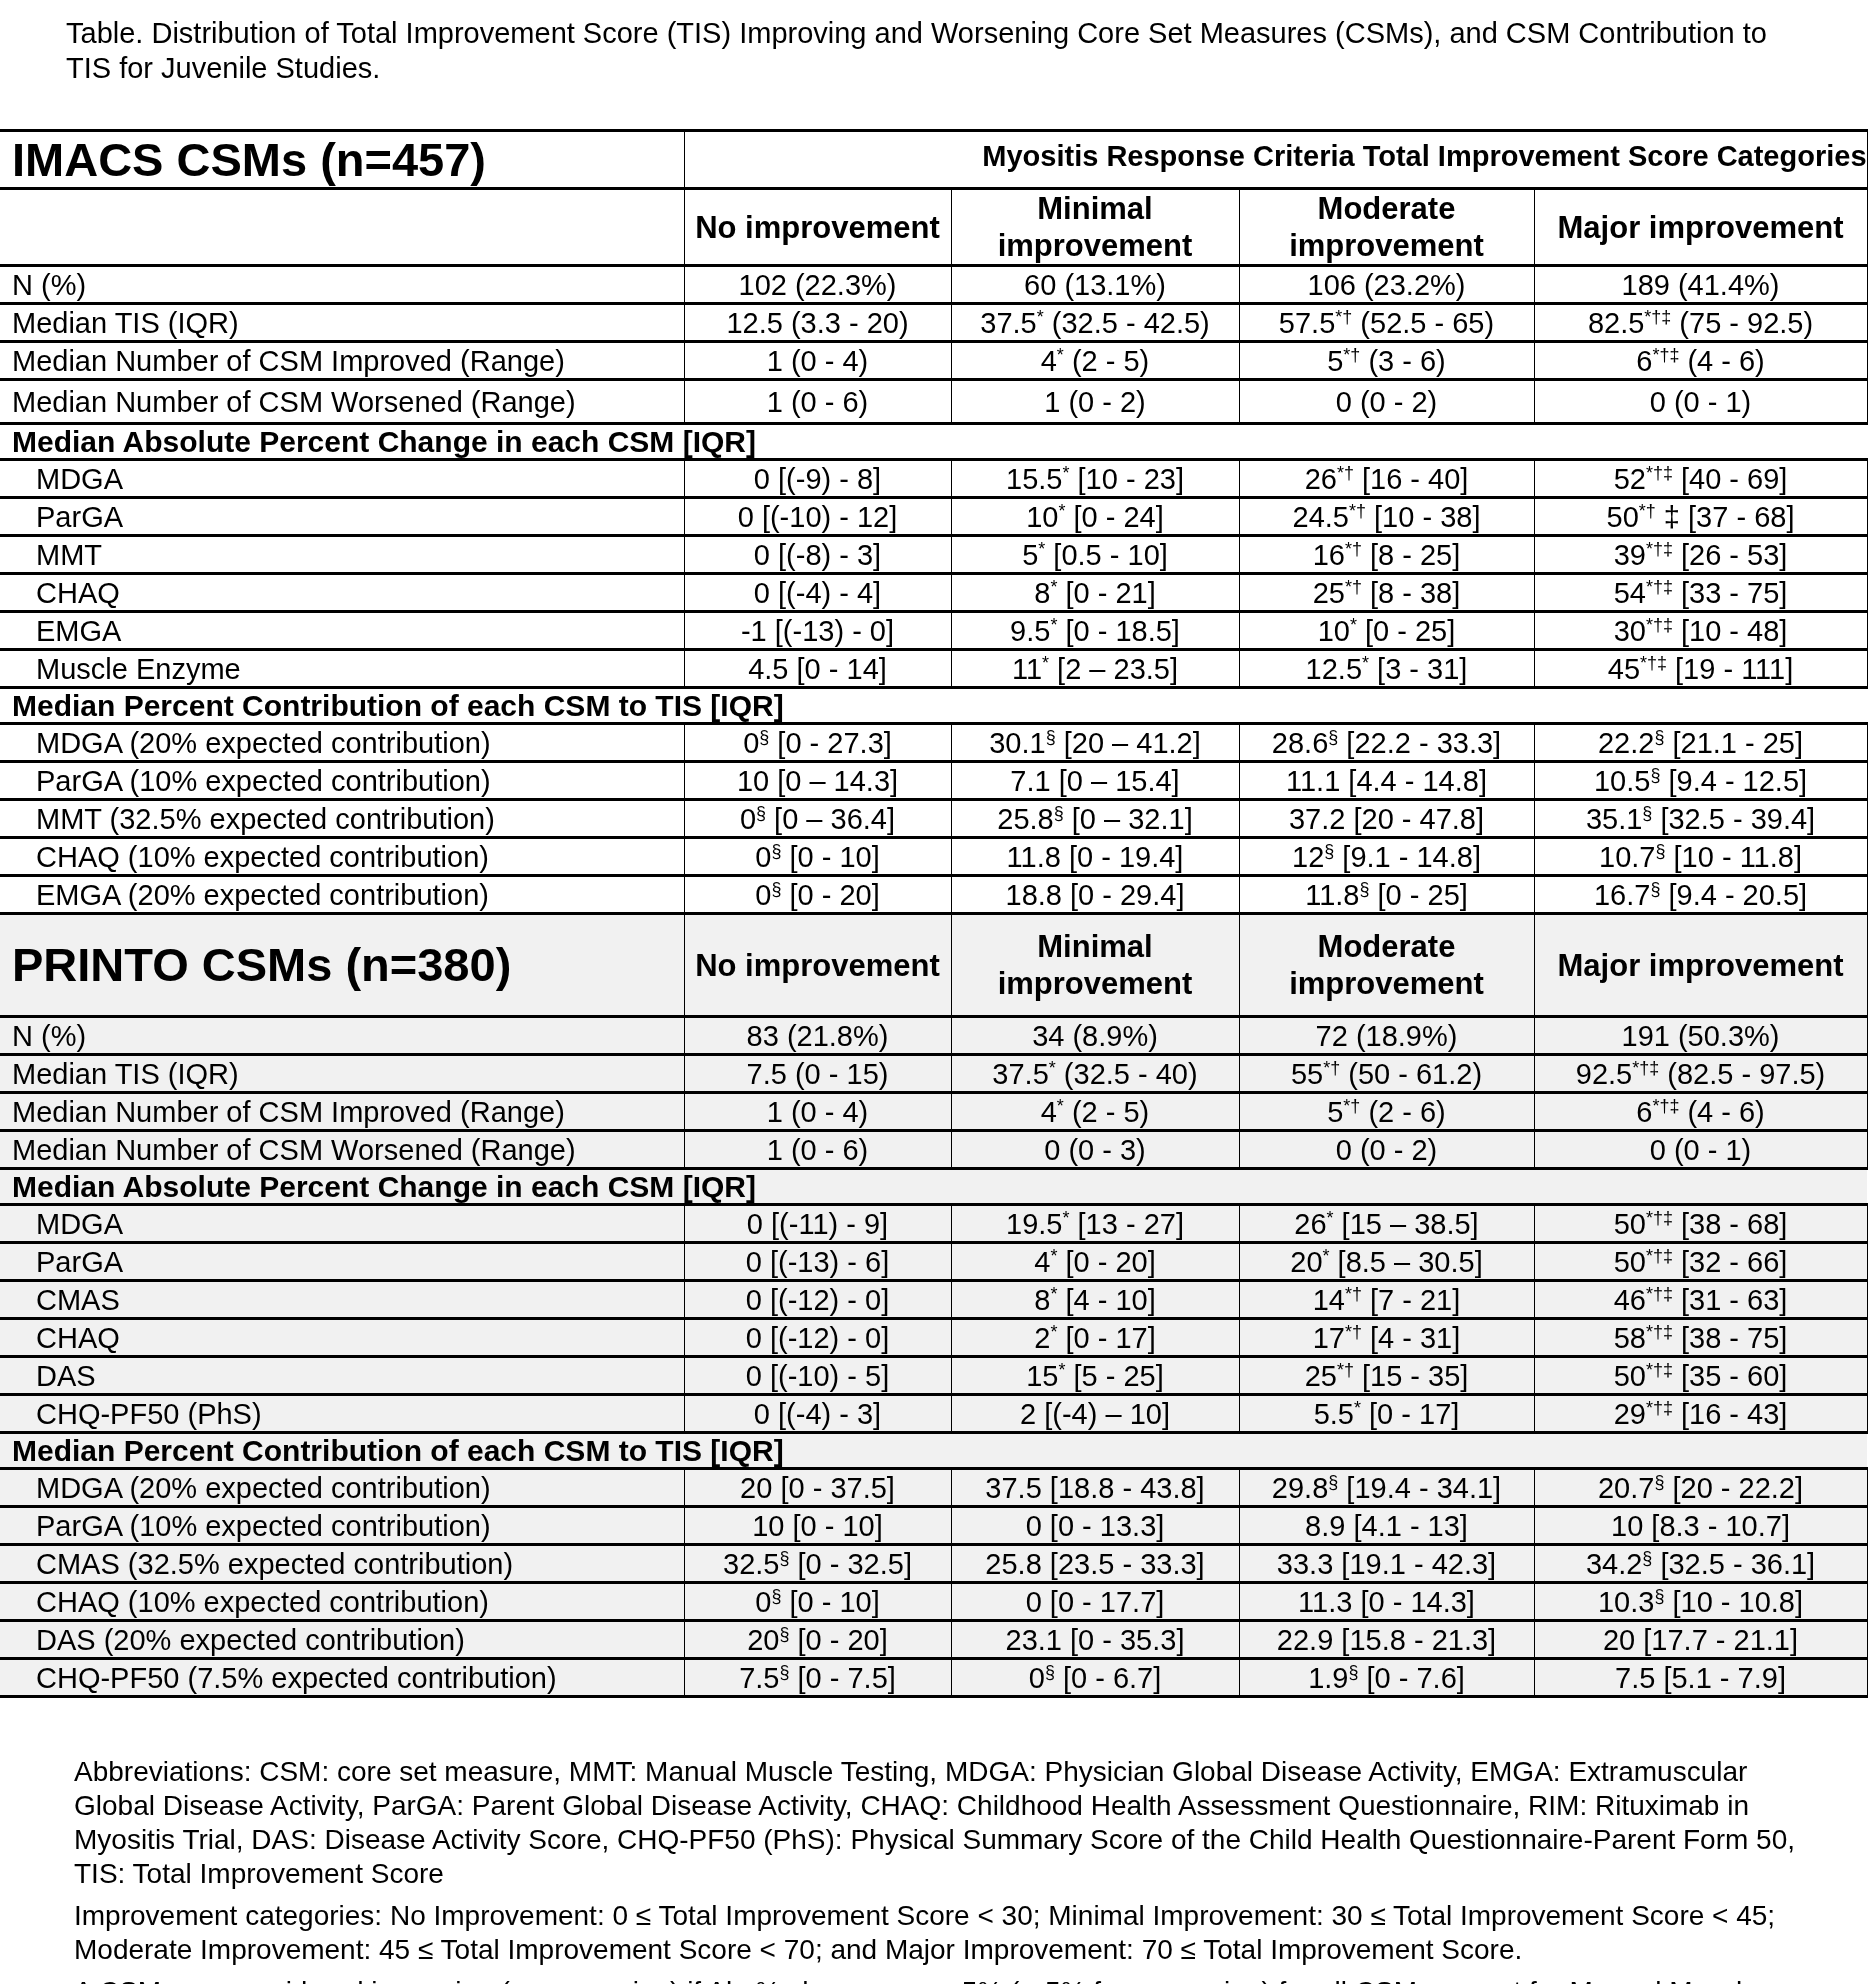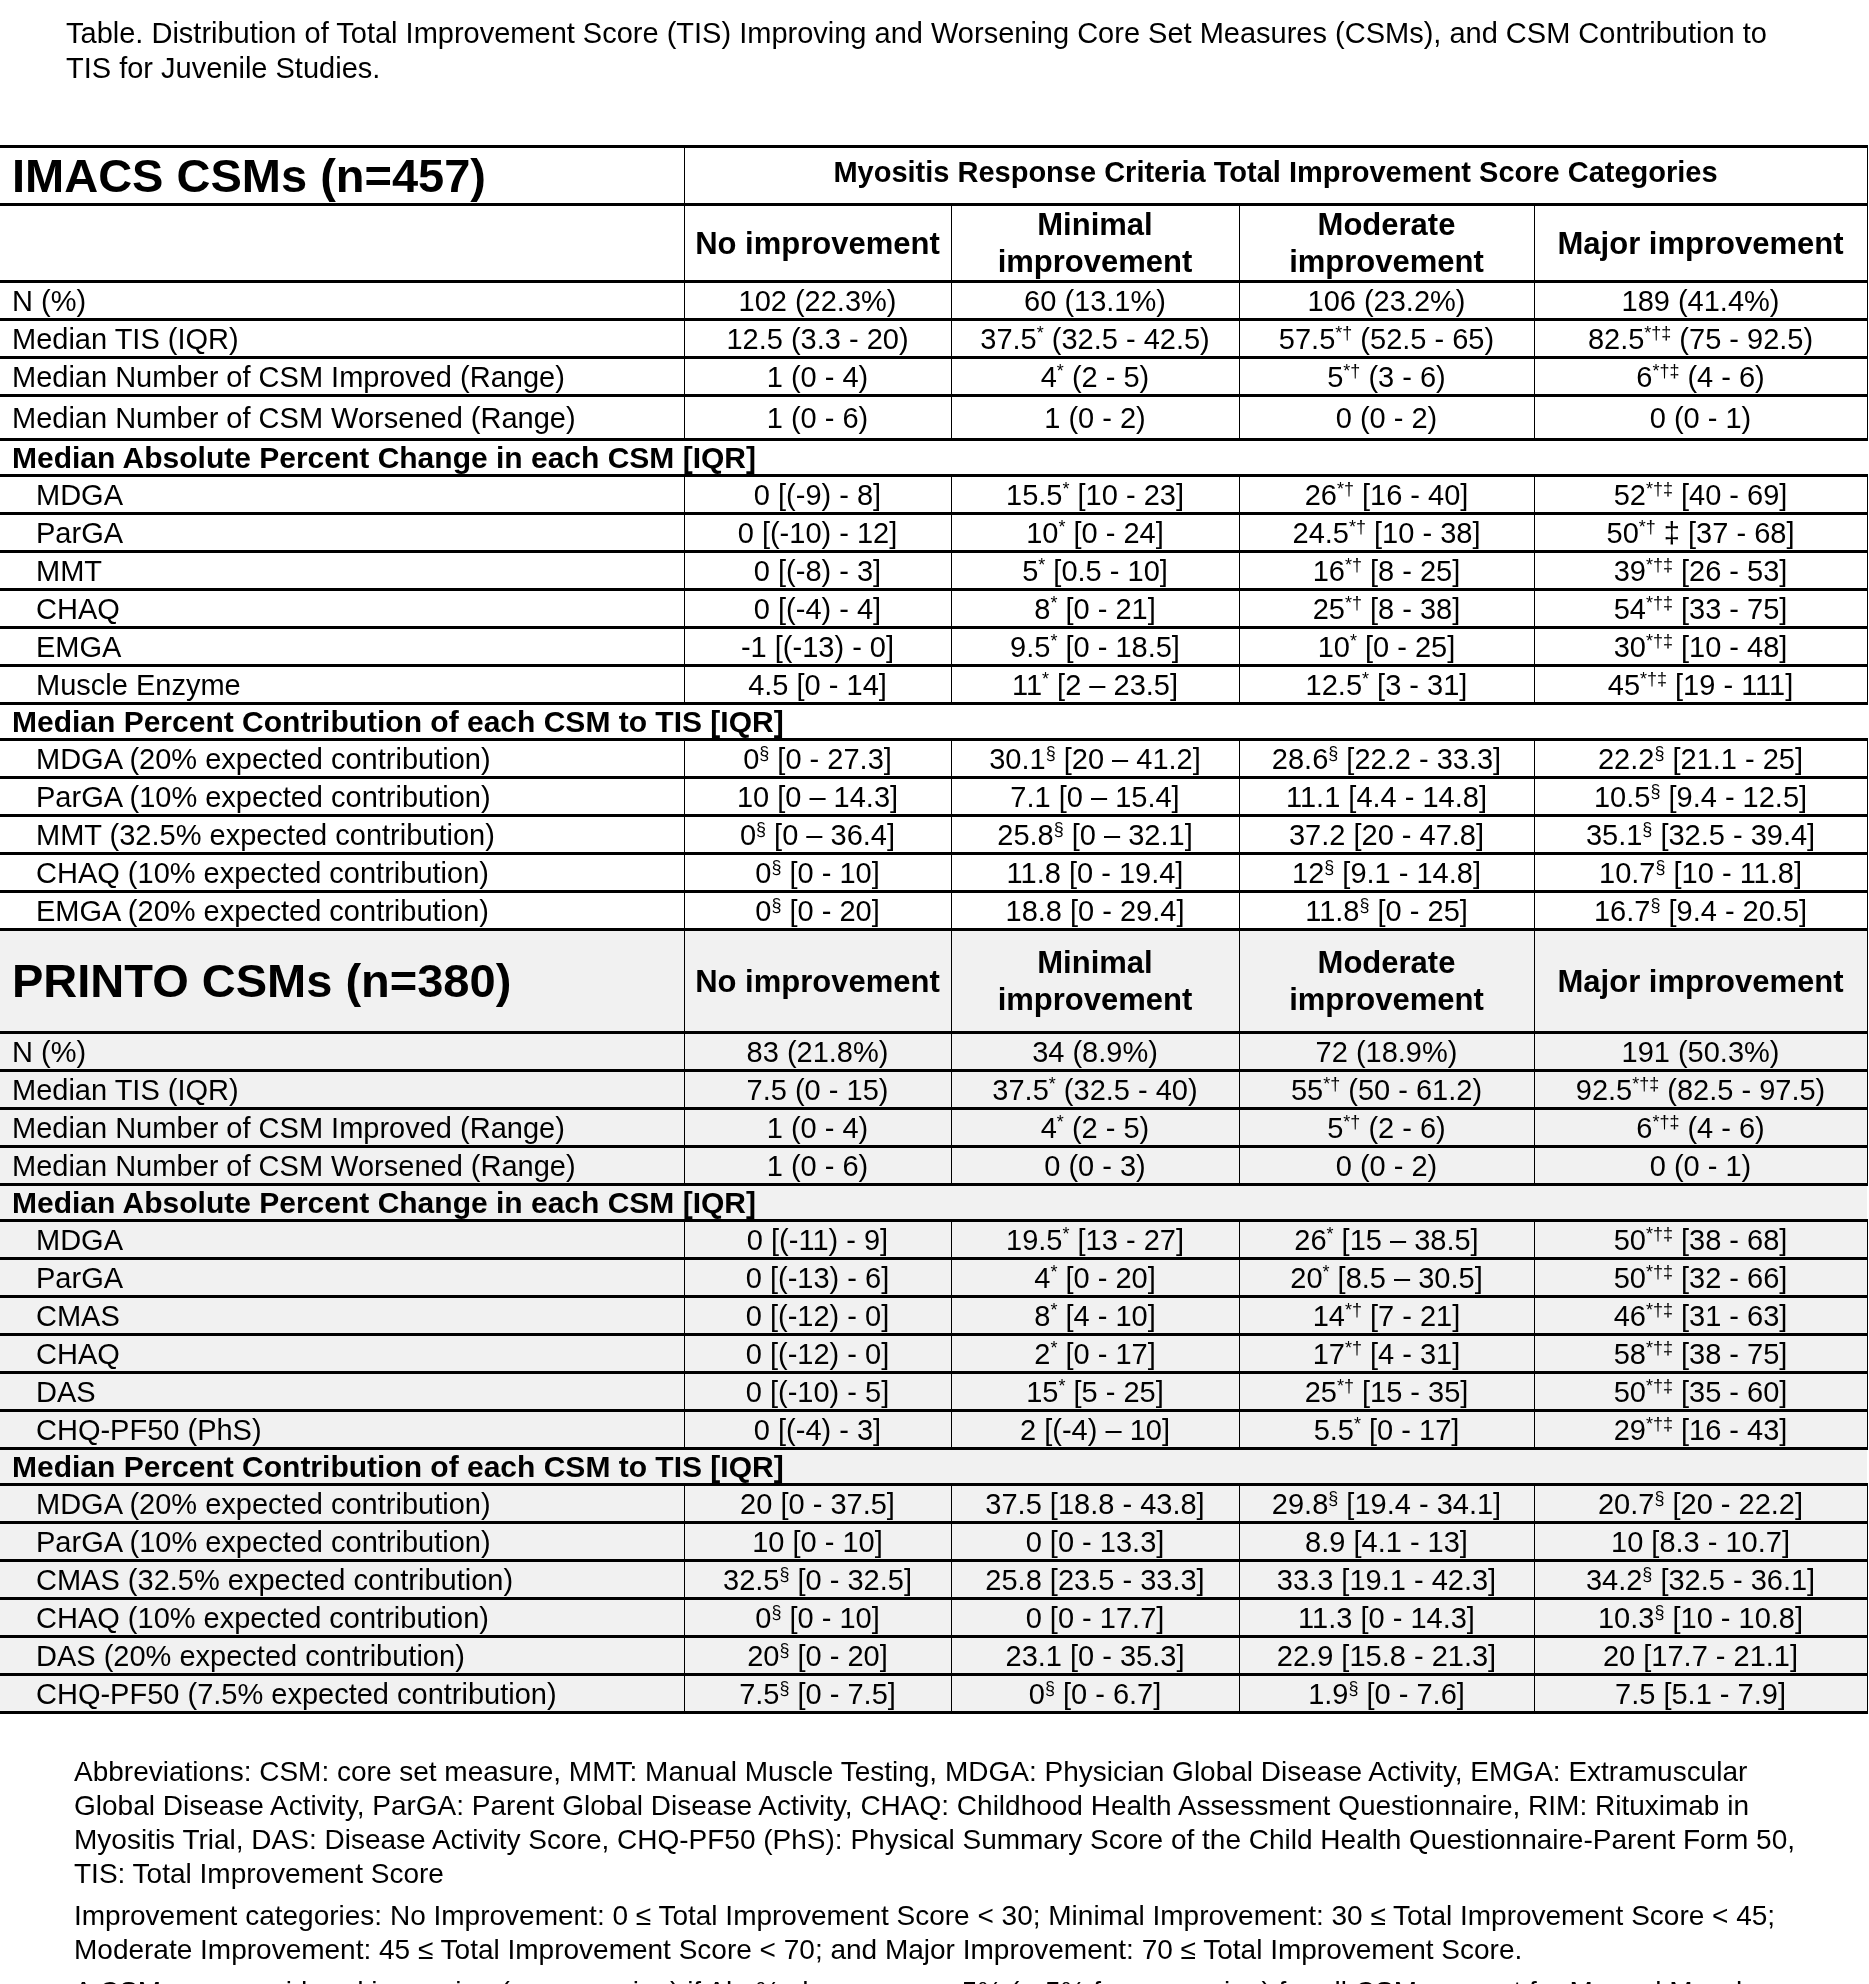--- a/index.html
+++ b/index.html
@@ -1,41 +1,41 @@
 <!DOCTYPE html>
 <html style="font-size:6.4px"><head>
 <meta charset="utf-8">
 <style>
   html, body { margin: 0; padding: 0; background: #ffffff; }
   body { width: 1869px; height: 2311px; position: relative; overflow: hidden;
          font-family: "Liberation Sans", sans-serif; color: #000; }
   .caption { position: absolute; left: 66px; top: 16px; width: 1747px;
              font-size: 29px; line-height: 35px; }
-  table.main { position: absolute; left: 0; top: 145px; width: 1867px;
+  table.main { position: absolute; left: 0; top: 129px; width: 1867px;
                border-collapse: collapse; table-layout: fixed; }
   table.main col.c0 { width: 684px; }
   table.main col.c1 { width: 267px; }
   table.main col.c2 { width: 288px; }
   table.main col.c3 { width: 295px; }
   table.main col.c4 { width: 333px; }
   table.main td { border-top: 3.2px solid #000; border-bottom: 3.2px solid #000;
                   border-left: 1.2px solid #000; border-right: 1.2px solid #000;
                   padding: 0; font-size: 29px; line-height: 32px;
                   white-space: nowrap; }
   table.main td:first-child { border-left: none; padding-left: 12px; }
   td.num { text-align: center; }
   td.indent { padding-left: 36px !important; }
   tr.r { height: 38px; }
   tr.r-tall { height: 44px; }
   tr.sec td { font-weight: bold; font-size: 30px; border-left: none; }
   tr.sec td.sec-label { border-right: none; }
   tr.sec { height: 36px; }
   tr.top-hdr { height: 58px; }
   tr.top-hdr td.grp-title { font-weight: bold; font-size: 47px; line-height: 48px; vertical-align: middle; }
-  tr.top-hdr td.span-head { font-weight: bold; font-size: 29px; text-align: center; vertical-align: top; padding-top: 8px; }
+  tr.top-hdr td.span-head { font-weight: bold; font-size: 29px; text-align: right; vertical-align: top; padding-top: 8px; }
   tr.col-hdr { height: 75px; }
   tr.col-hdr td { font-weight: bold; font-size: 31px; line-height: 37px; text-align: center; white-space: normal; }
   tr.printo-hdr { height: 103px; }
   tr.printo-hdr td { font-weight: bold; font-size: 31px; line-height: 37px; text-align: center; white-space: normal; }
   tr.printo-hdr td.grp-title { font-weight: bold; font-size: 47px; line-height: 48px; text-align: left; vertical-align: middle; }
   tbody.printo td { background: #f1f1f1; }
   sup { font-size: 0.62em; line-height: 0; vertical-align: 0.55em; }
   .foot { position: absolute; left: 66px; top: 1747px; width: 1747px;
           font-size: 28px; line-height: 34px; }
   .foot p { margin: 8px; }

